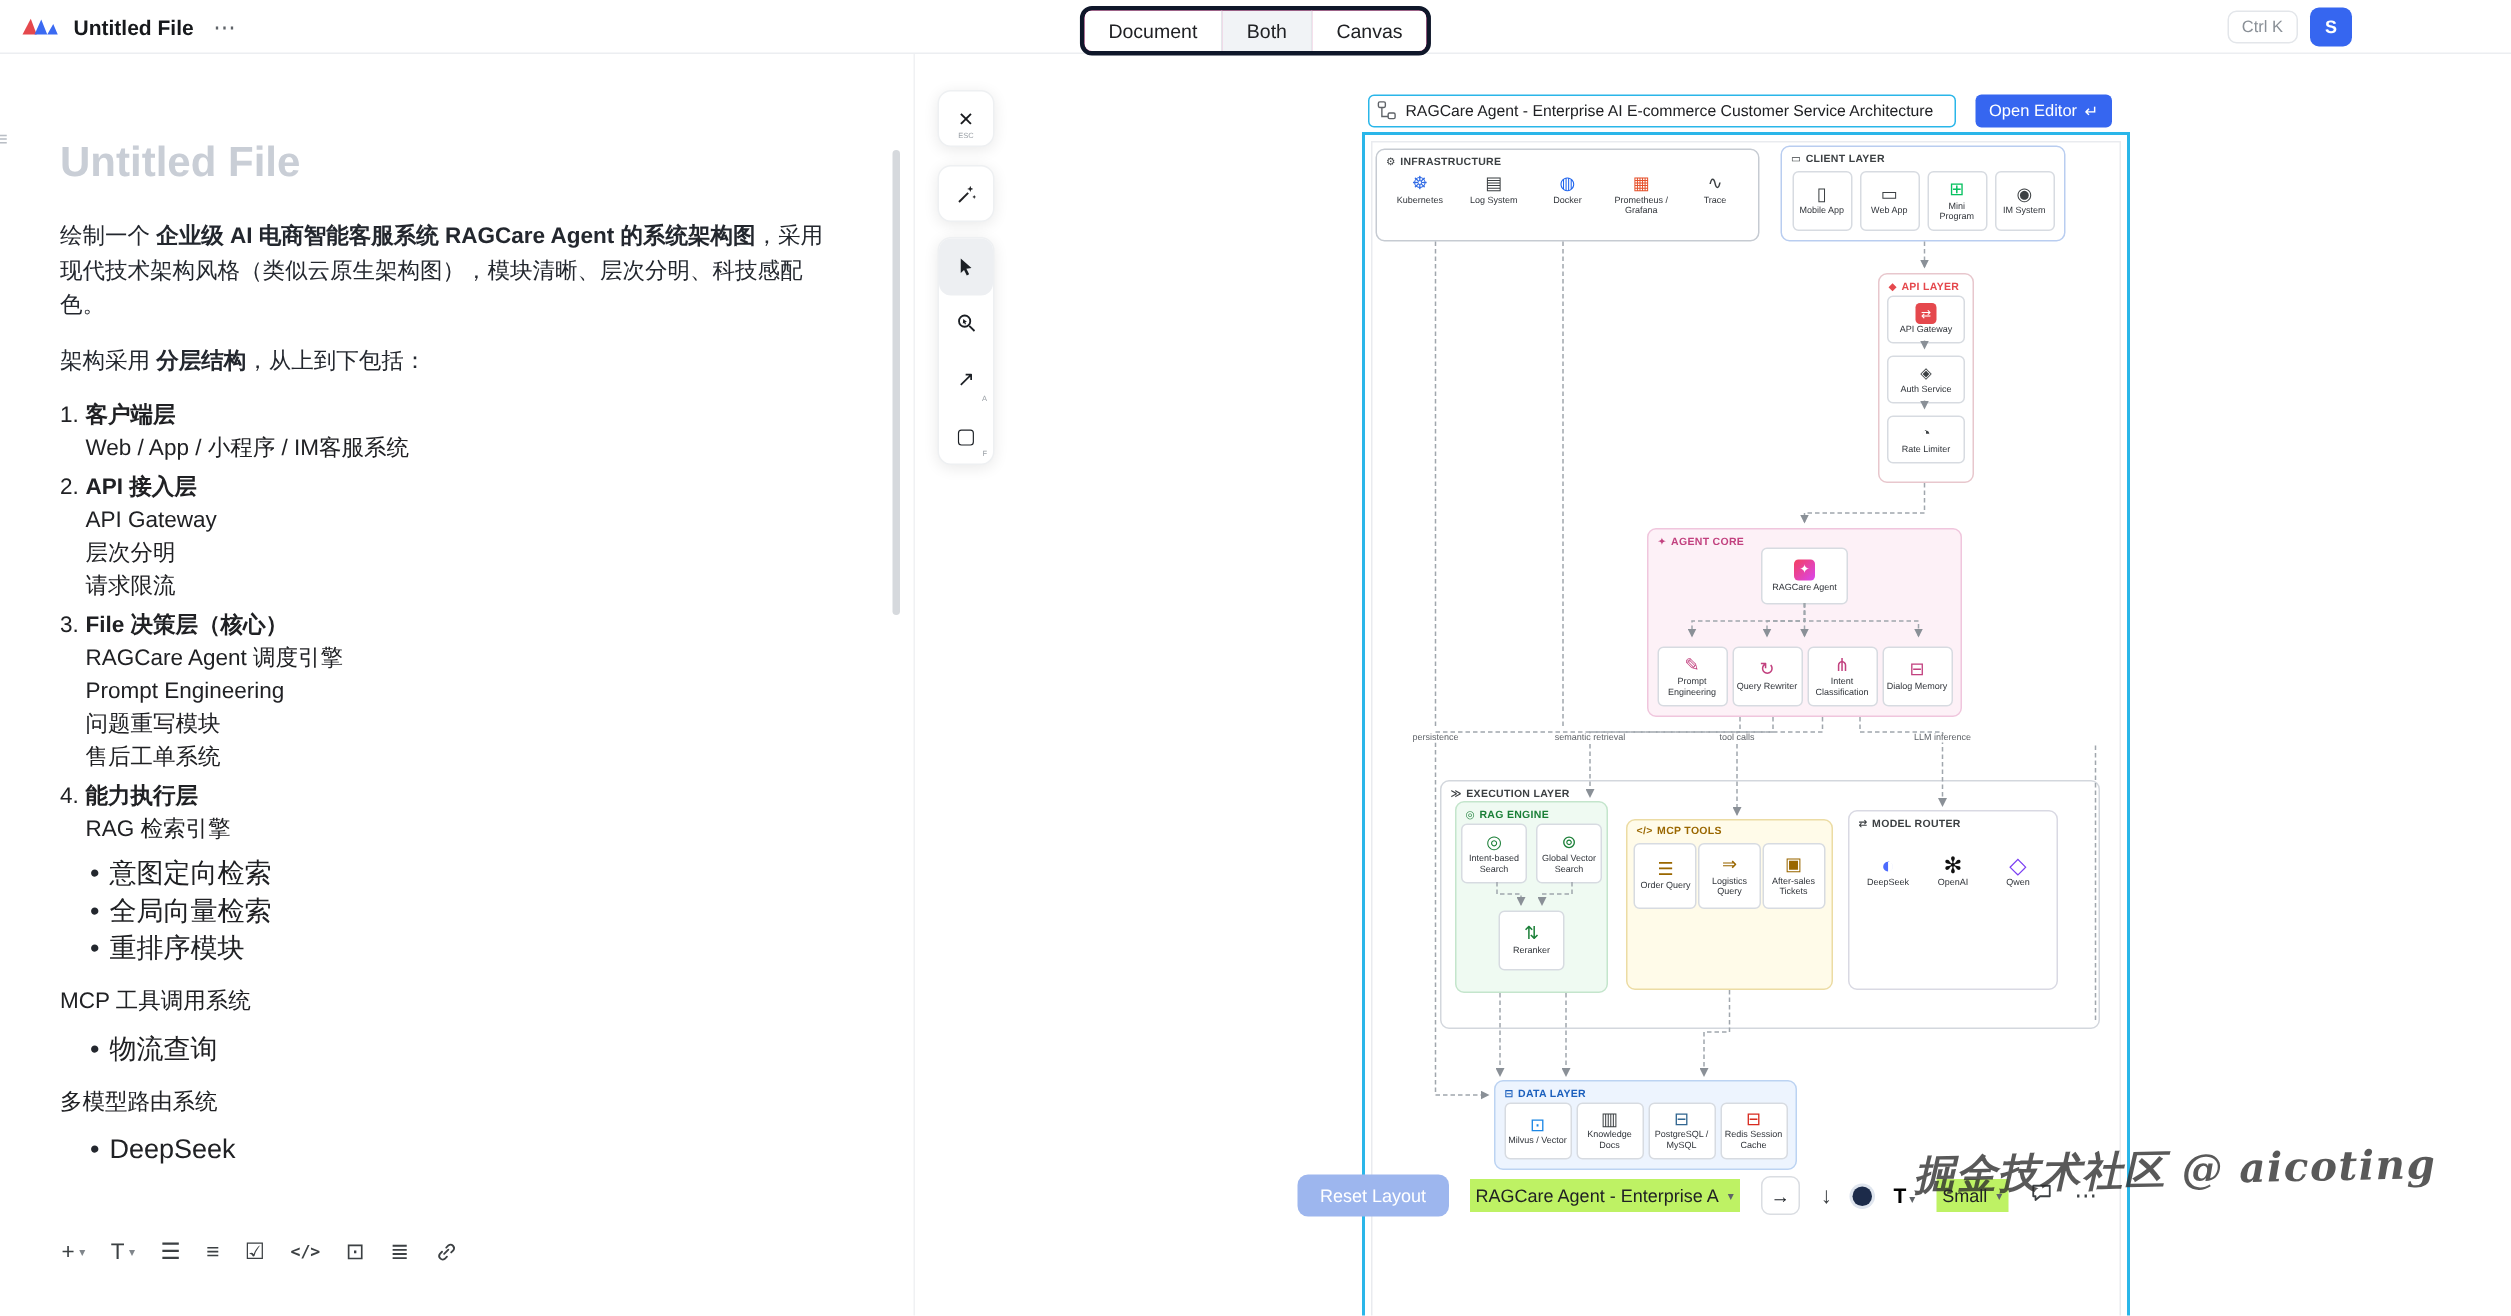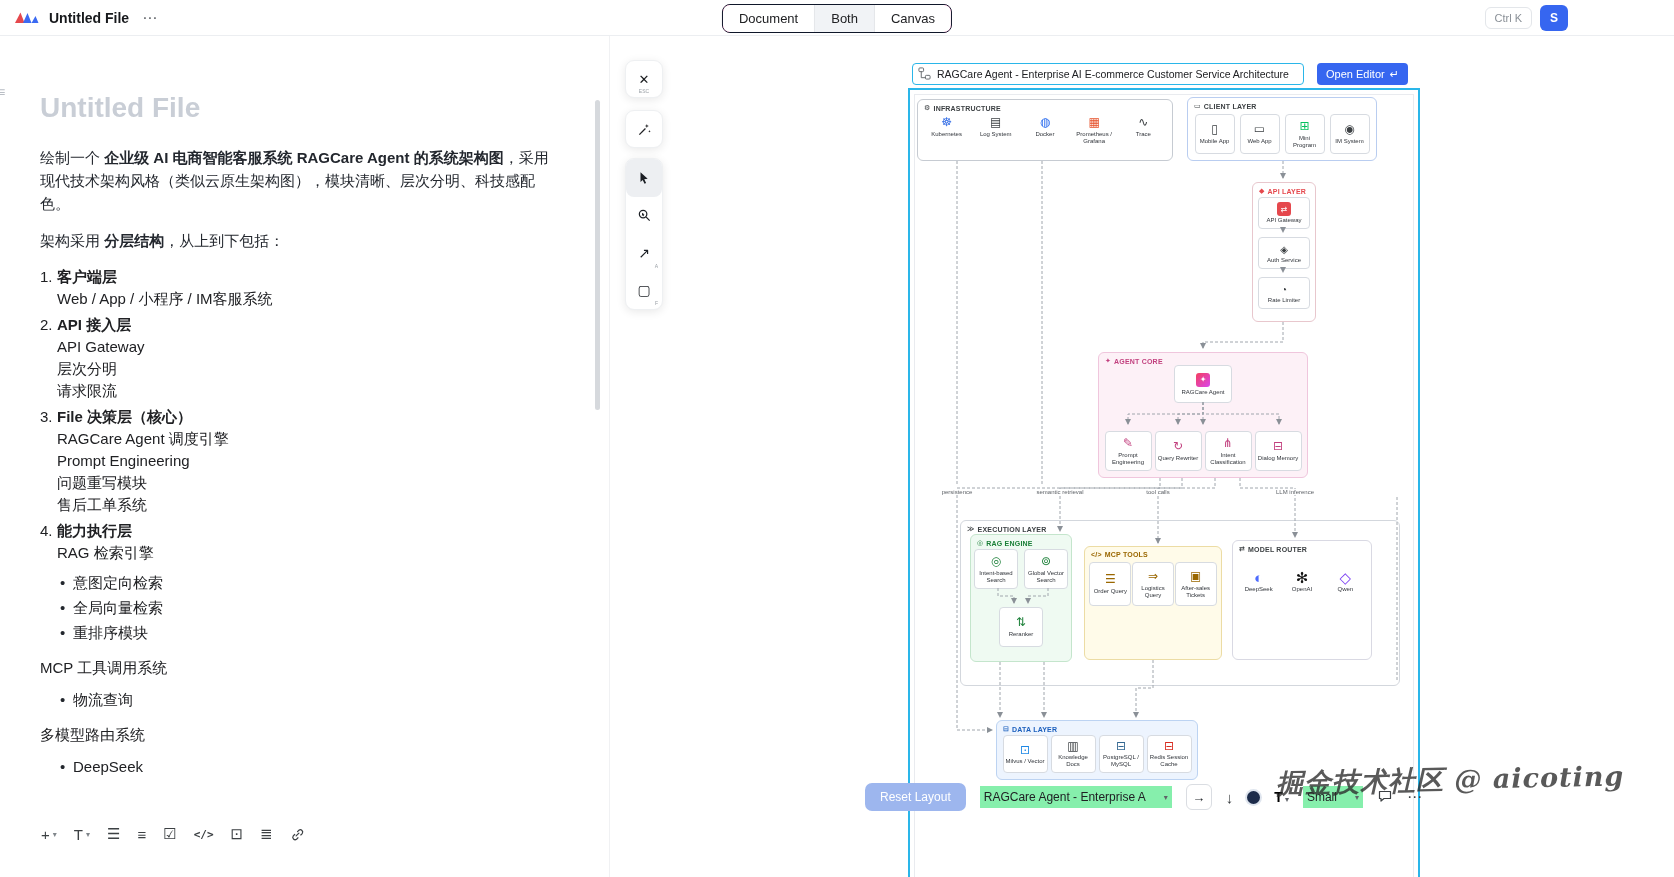--- a/index.html
+++ b/index.html
@@ -7,21 +7,21 @@
     font-family:"Liberation Sans","DejaVu Sans",sans-serif;color:#202124}
   button{font-family:inherit;cursor:pointer}
 
   
   .topbar{position:relative;height:36px;display:flex;align-items:center;padding:0 14px;
     border-bottom:1px solid #eceef1;background:#fff;z-index:50}
   .tb-left{display:flex;align-items:center;gap:9px}
   .tb-title{font-size:14px;font-weight:700;color:#17191c}
   .tb-menu{color:#5f6368;font-size:15px;letter-spacing:1px;background:none;border:none;padding:0 4px}
   .seg{position:absolute;left:50%;top:4px;transform:translateX(-50%);display:flex;
-    border:1px solid #0f172a;border-radius:8px;overflow:hidden;background:#ec4899}
+    border:3px solid #0f172a;border-radius:8px;overflow:hidden;background:#ec4899}
   .seg button{font-size:13px;padding:6px 16px;background:#fff;border:none;
     border-right:1px solid #e3e6ea;color:#202124}
   .seg button:last-child{border-right:none}
   .seg button.active{background:#f1f3f6}
   .tb-right{position:absolute;right:106px;top:5px;display:flex;align-items:center;gap:8px}
   .kbd{border:1px solid #e3e6ea;border-radius:6px;padding:4px 9px;font-size:11px;color:#8a9097;background:#fff}
   .share{background:var(--primary,#3666f0);color:#fff;border:none;border-radius:6px;
     height:26px;width:28px;font-size:12px;font-weight:700}
 
   
@@ -32,21 +32,21 @@
   .doc-title{font-size:28px;font-weight:700;color:#c9ced6;margin-bottom:22px}
   .p{font-size:15px;line-height:23px;margin-bottom:14px;color:#23272e}
   .p b{font-weight:700}
   .ol{margin-bottom:6px}
   .ol-item{margin-bottom:4px}
   .ol-head{display:flex;font-size:15px;line-height:22px}
   .ol-num{width:17px;flex:none}
   .ol-title{font-weight:700}
   .ol-line{padding-left:17px;font-size:15px;line-height:22px}
   .bullets{margin:4px 0 10px}
-  .bullet{position:relative;padding-left:33px;font-size:15px;line-height:25px}
+  .bullet{position:relative;padding-left:33px;font-size:18px;line-height:25px}
   .bullet::before{content:"•";position:absolute;left:20px;color:#23272e}
   .h-line{font-size:15px;line-height:22px;margin:12px 0 8px}
   .doc-scrollbar{position:absolute;right:9px;top:64px;width:5px;height:745px}
   .doc-thumb{width:5px;height:310px;border-radius:3px;background:#d6d9dd}
   .doc-toolbar{position:absolute;left:28px;bottom:26px;display:flex;align-items:center;gap:3px;
     background:rgba(255,255,255,.96);padding:4px 6px;z-index:10}
   .dt-btn{display:flex;align-items:center;gap:3px;border:none;background:none;font-size:15px;
     color:#3c4043;padding:4px 7px;border-radius:4px}
   .dt-btn .mono{font-family:"DejaVu Sans Mono",monospace;font-size:11px;font-weight:700}
   .dt-caret{font-size:8px;color:#80868b}
@@ -132,21 +132,21 @@
   #g-data .g-hd{color:#1b5fbd}
   #g-data .g-row{padding-top:2px}
   #g-data .card{width:45px;height:38px;gap:1px}
   .edge-lb{position:absolute;z-index:5;font-size:6px;color:#5f6368;background:rgba(255,255,255,.92);
     padding:0 2px;transform:translateX(-50%);white-space:nowrap}
 
   
   .cbar{position:absolute;left:255px;top:746px;height:30px;display:flex;align-items:center;gap:14px;z-index:20}
   .reset{background:var(--reset-btn,#9db6ee);color:#fff;border:none;border-radius:7px;
     font-size:12px;padding:7px 15px}
-  .dsel{display:flex;align-items:center;gap:18px;font-size:12px;color:#202124;background:#86efac;
+  .dsel{display:flex;align-items:center;gap:6px;font-size:12px;color:#202124;background:#bef264;
     border:none;padding:4px 4px}
   .c-caret{font-size:8px;color:#5f6368}
   .icon-box-btn{width:26px;height:26px;border:1px solid #dadde2;border-radius:6px;background:#fff;
     display:flex;align-items:center;justify-content:center;font-size:13px;color:#1b1f24}
   .plain-ic{font-size:15px;color:#3c4043;background:none;border:none}
   .swatch-btn{background:none;border:none;display:flex;align-items:center}
   .swatch{width:13px;height:13px;border-radius:50%;background:#1c2b4a;box-shadow:0 0 0 2px #dfe5ee}
   .tbtn{display:flex;align-items:baseline;gap:2px;font-size:14px;font-weight:700;background:none;border:none}
   .more-btn{font-size:15px;color:#3c4043;background:none;border:none;letter-spacing:1px}
   .watermark{position:absolute;left:666px;top:726px;z-index:30;pointer-events:none;

